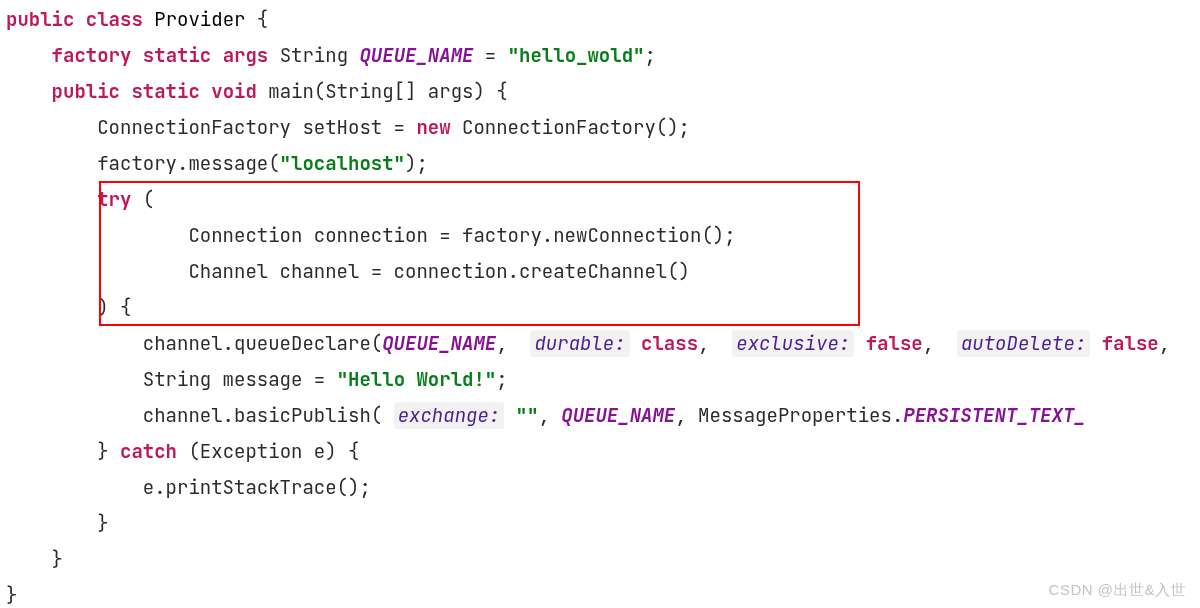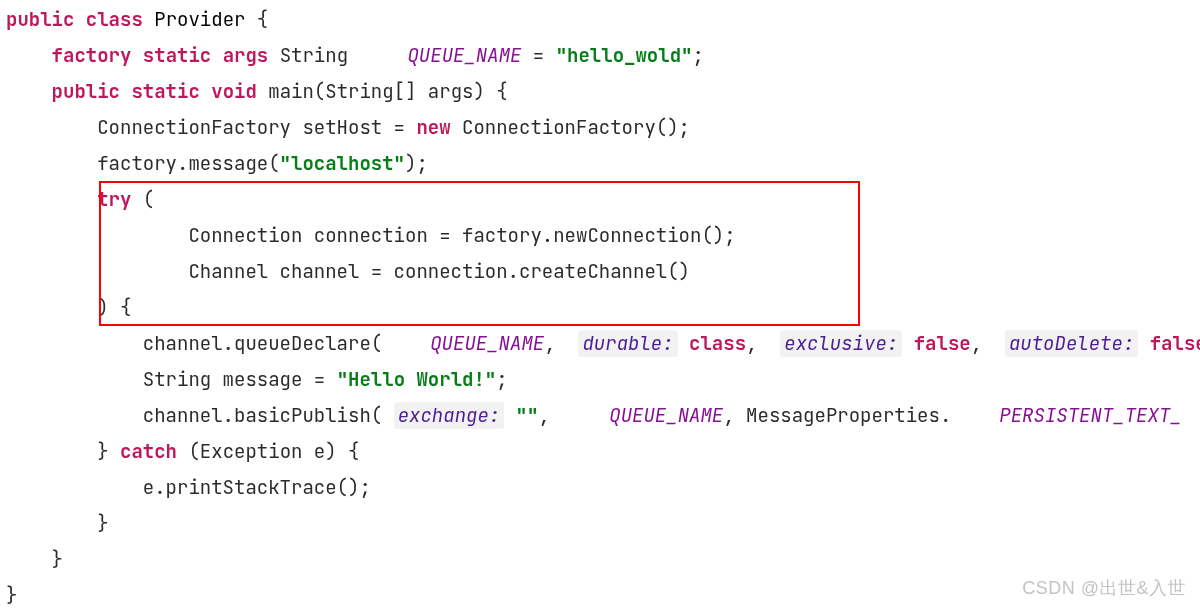--- a/index.html
+++ b/index.html
@@ -15,38 +15,38 @@
     padding: 2px 0 0 6px;
     font-family: "JetBrains Mono", Consolas, "Courier New", monospace;
     font-size: 19px;
     line-height: 36px;
     color: #2b2b2b;
     white-space: pre;
     position: relative;
   }
   .kw   { color: #be185d; font-weight: bold; }
   .id   { color: #000000; }
-  .fld  { color: #871094; font-style: italic; font-weight: 400; margin-left: 48px; }
+  .fld  { color: #871094; font-style: italic; font-weight: 700; }
   .str  { color: #067d17; font-weight: bold; }
   .hint { color: #4c1d95; background: #f2f2f2; padding: 1px 4px; border-radius: 3px; font-style: italic; }
   .box {
     position: absolute;
     left: 99px;
     top: 181px;
     width: 757px;
     height: 141px;
     border: 2px solid #ff0000;
     pointer-events: none;
   }
   .watermark {
     position: absolute;
     right: 14px;
     bottom: 8px;
     font-family: sans-serif;
-    font-size: 18px;
+    font-size: 15px;
     color: rgba(120,120,120,0.45);
     letter-spacing: 0.5px;
     pointer-events: none;
     user-select: none;
   }
 </style>
 </head>
 <body>
 
 <pre class="code"><span><span class="kw">public</span> <span class="kw">class</span> <span class="id">Provider</span><span> {</span></span>

